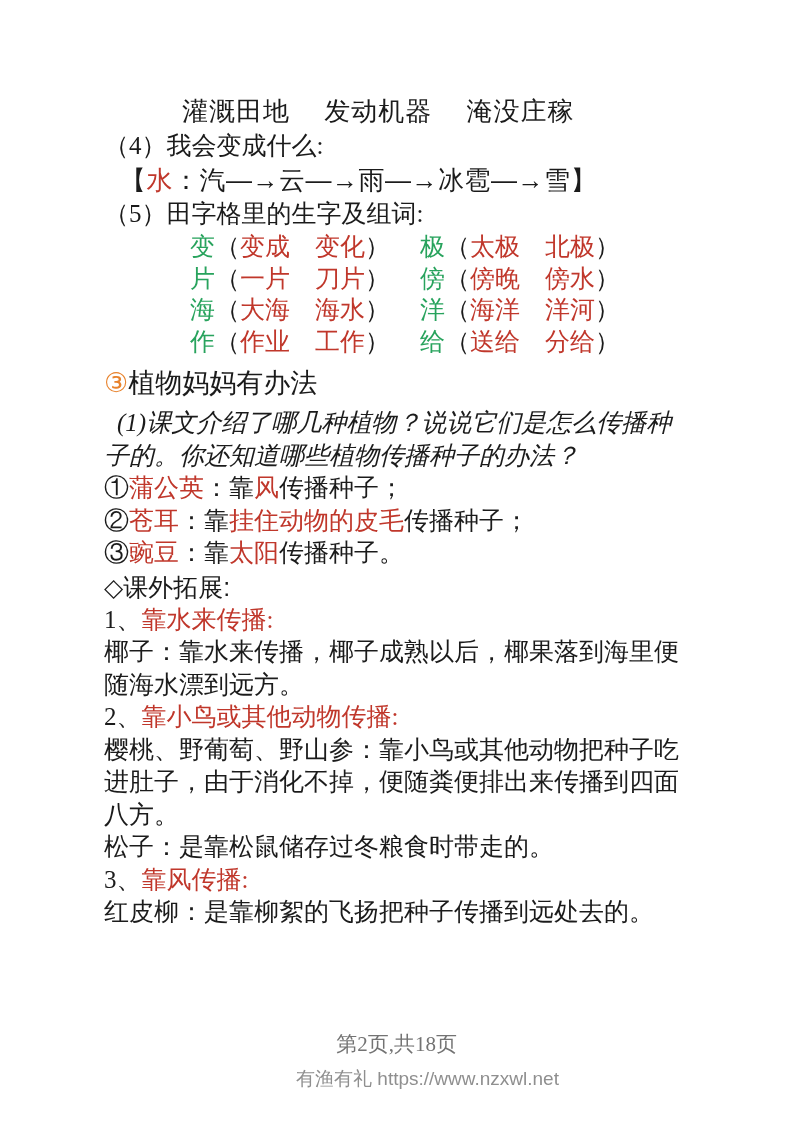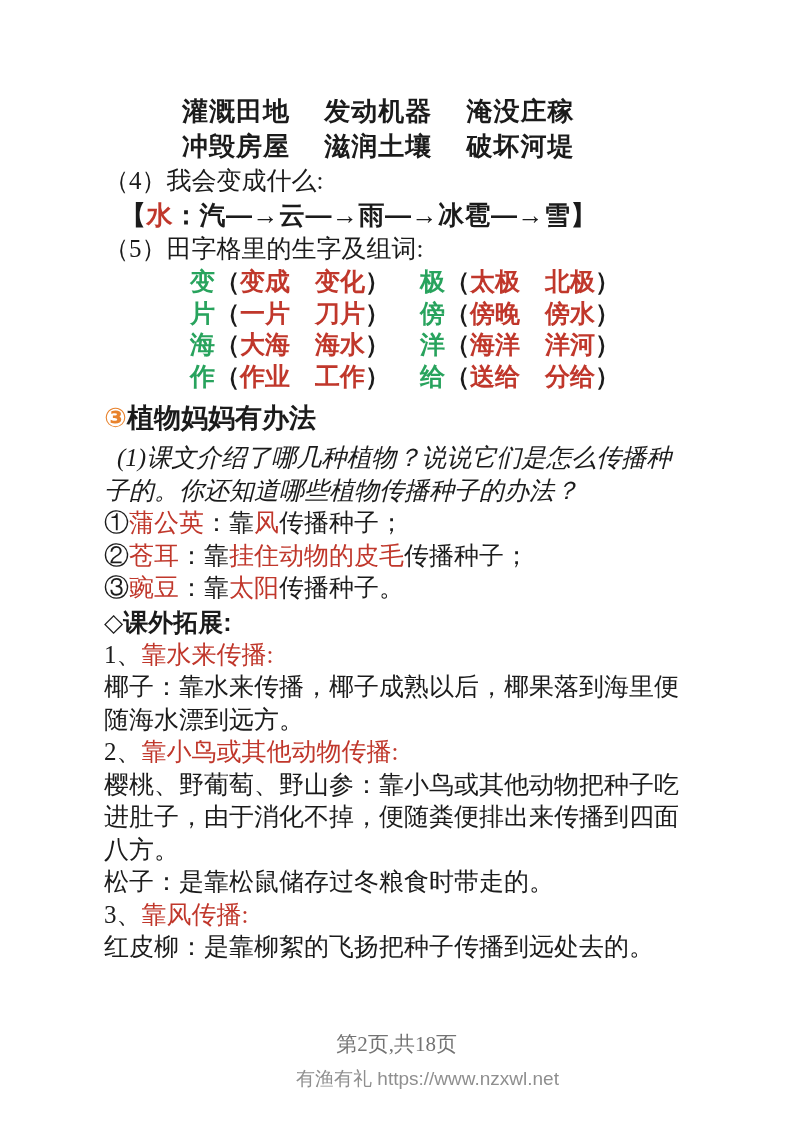--- a/index.html
+++ b/index.html
@@ -60,21 +60,21 @@
   .words {
     display: flex;
     font-family: "Liberation Sans", "DejaVu Sans", sans-serif;
     font-weight: bold;
     font-size: 25px;
     line-height: 31.5px;
     padding-left: 86px;
   }
   .word-cell { width: 230px; flex: none; white-space: nowrap; }
   .word-cell:last-child { width: auto; }
-  .b { font-weight: bold; text-align: center; }
+  .b { font-weight: normal; text-align: center; }
   .c-red { color: var(--red, #c0392b); }
   .c-orange { color: var(--orange, #e8822c); }
   .head-char { color: var(--green, #28a35d); }
   .word { color: var(--red, #c0392b); }
   .footer {
     position: absolute;
     top: 1030px;
     left: 0;
     width: 100%;
     text-align: center;
@@ -93,21 +93,20 @@
     font-family: "Liberation Sans", "DejaVu Sans", sans-serif;
     padding-left: 31px;
   }
 </style>
 </head>
 <body>
 
 <div class="page" style="--bg: #ffffff; --text: #1b1b1b; --red: #c0372b; --green: #28a35d; --orange: #e8822c; --watermark: #8f8f8f;">
   <div class="content" id="doc-content">
       <div class="line top-words"><span class="b">灌溉田地 发动机器 淹没庄稼</span></div>
-      <div class="line top-words"><span class="b">冲毁房屋 滋润土壤 破坏河堤</span></div>
       <div class="line plain"><span>（4）我会变成什么:</span></div>
       <div class="line formula"><span class="b">【</span><span class="c-red b">水</span><span class="b">：</span><span class="b">汽—→云—→雨—→冰雹—→雪】</span></div>
       <div class="line plain"><span>（5）田字格里的生字及组词:</span></div>
       <div class="line words">
         <span class="word-cell"><span class="head-char b">变</span><span class="b">（</span><span class="word b">变成</span><span>　</span><span class="word b">变化</span><span class="b">）</span></span>
         <span class="word-cell"><span class="head-char b">极</span><span class="b">（</span><span class="word b">太极</span><span>　</span><span class="word b">北极</span><span class="b">）</span></span>
       </div>
       <div class="line words">
         <span class="word-cell"><span class="head-char b">片</span><span class="b">（</span><span class="word b">一片</span><span>　</span><span class="word b">刀片</span><span class="b">）</span></span>
         <span class="word-cell"><span class="head-char b">傍</span><span class="b">（</span><span class="word b">傍晚</span><span>　</span><span class="word b">傍水</span><span class="b">）</span></span>

